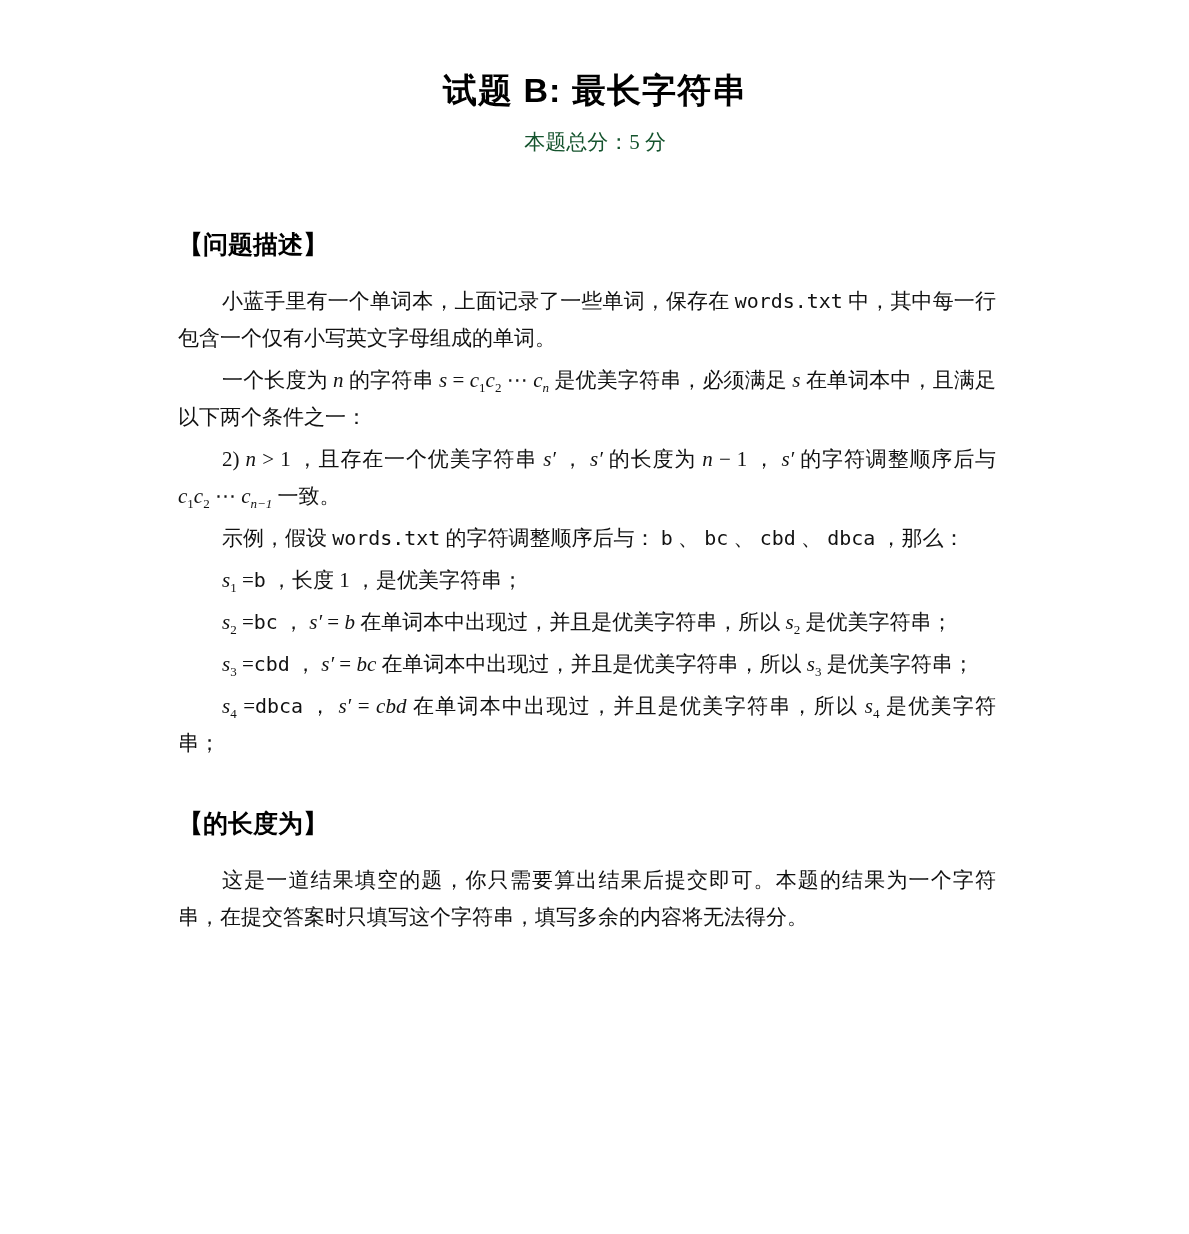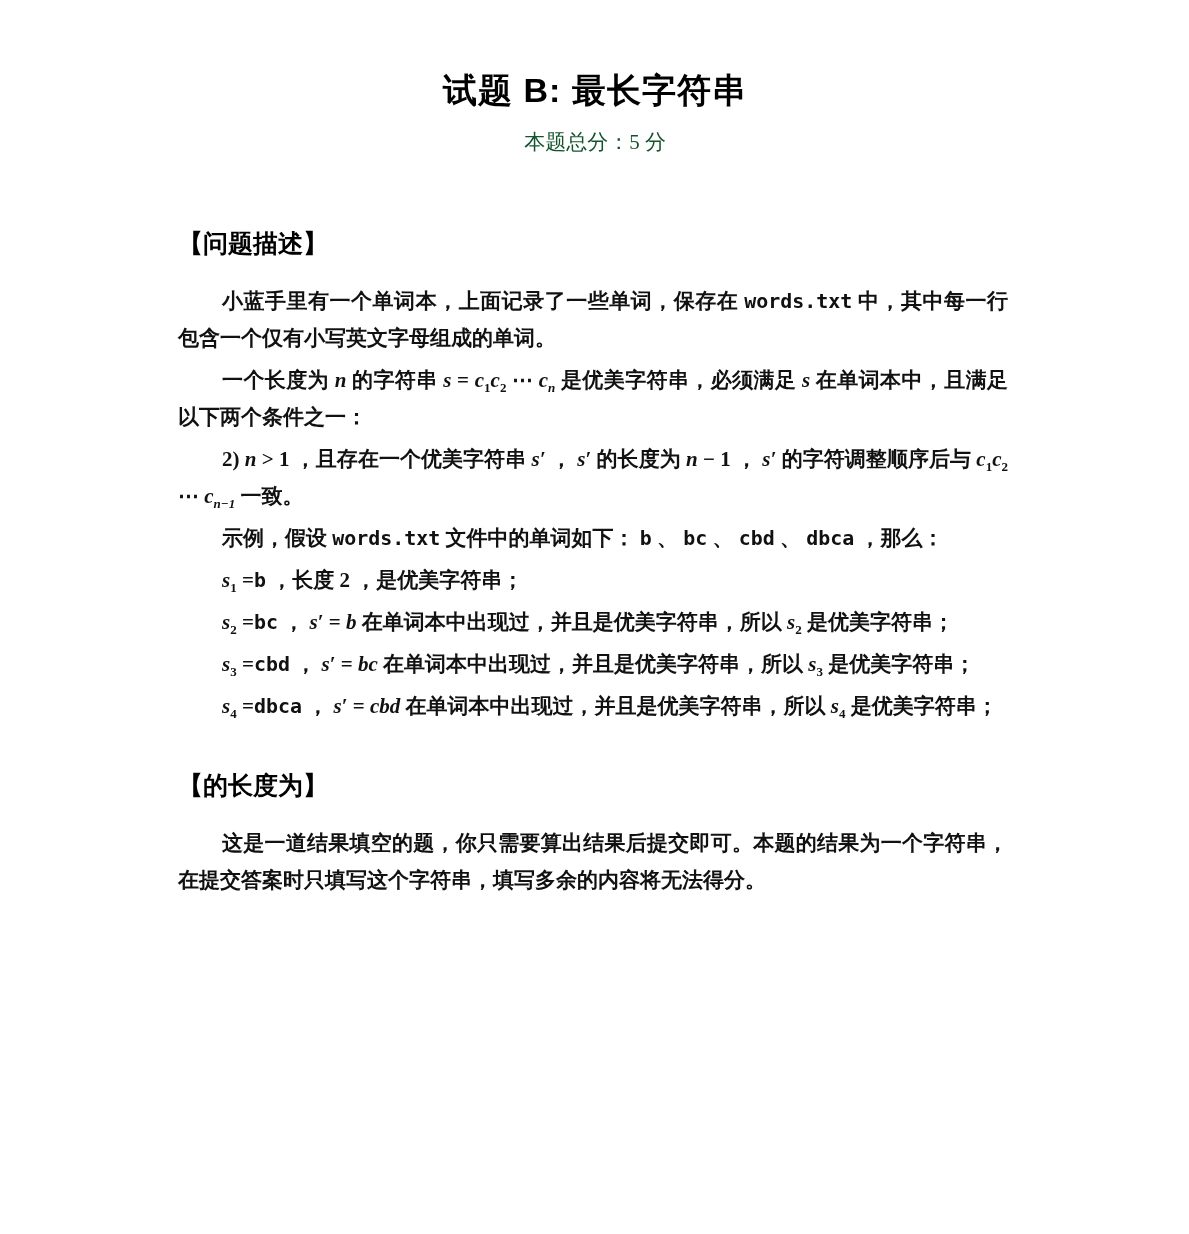--- a/index.html
+++ b/index.html
@@ -30,37 +30,36 @@
   .doc-subtitle {
     margin: 18px 0 0 0;
     text-align: center;
     font-family: "Liberation Serif", "DejaVu Serif", serif;
     font-size: 21px;
     line-height: 26px;
     color: #14532d;
   }
   .section-heading {
     margin: 0;
-    font-family: Liberation Serif, serif;
+    font-family: Liberation Sans, sans-serif;
     font-weight: 700;
     font-size: 25px;
     line-height: 30px;
     color: #000000;
   }
   .section-problem { margin-top: 74px; }
   .section-answer  { margin-top: 46px; }
   .section-body { margin-top: 24px; }
   .para {
-    margin: 0 4px 5px 0;
+    margin: 0 16px 5px 0;
     text-indent: 44px;
     text-align: justify;
     font-size: 21px;
     line-height: 37px;
     color: #111111;
-    font-weight: bold;
   }
   .run-cn {
     font-family: "Liberation Serif", "DejaVu Serif", serif;
   }
   .run-code {
     font-family: "DejaVu Sans Mono", "Liberation Mono", monospace;
     font-size: 0.95em;
   }
   .run-m {
     font-family: "Liberation Serif", "DejaVu Serif", serif;
@@ -80,22 +79,22 @@
   <h1 class="doc-title">试题 B: 最长字符串</h1>
 
   <div class="doc-subtitle">本题总分：5 分</div>
 
   <section class="section-problem">
     <h2 class="section-heading">【问题描述】</h2>
     <div class="section-body">
         <p class="para"><span class="run-cn">小蓝手里有一个单词本，上面记录了一些单词，保存在 </span><span class="run-code">words.txt</span><span class="run-cn"> 中，其中每一行包含一个仅有小写英文字母组成的单词。</span></p>
         <p class="para"><span class="run-cn">一个长度为 </span><span class="run-m">n</span><span class="run-cn"> 的字符串 </span><span class="run-m">s</span><span class="run-cn"> = </span><span class="run-m">c</span><sub class="run-subscript">1</sub><span class="run-m">c</span><sub class="run-subscript">2</sub><span class="run-cn"> ⋯ </span><span class="run-m">c</span><sub class="run-subscript" style="font-style: italic;">n</sub><span class="run-cn"> 是优美字符串，必须满足 </span><span class="run-m">s</span><span class="run-cn"> 在单词本中，且满足以下两个条件之一：</span></p>
         <p class="para"><span class="run-cn">2) </span><span class="run-m">n</span><span class="run-cn"> &gt; 1 ，且存在一个优美字符串 </span><span class="run-m">s′</span><span class="run-cn"> ， </span><span class="run-m">s′</span><span class="run-cn"> 的长度为 </span><span class="run-m">n</span><span class="run-cn"> − 1 ， </span><span class="run-m">s′</span><span class="run-cn"> 的字符调整顺序后与 </span><span class="run-m">c</span><sub class="run-subscript">1</sub><span class="run-m">c</span><sub class="run-subscript">2</sub><span class="run-cn"> ⋯ </span><span class="run-m">c</span><sub class="run-subscript" style="font-style: italic;">n−1</sub><span class="run-cn"> 一致。</span></p>
-        <p class="para"><span class="run-cn">示例，假设 </span><span class="run-code">words.txt</span><span class="run-cn"> 文件中的单词如下： </span><span class="run-code">b</span><span class="run-cn"> 、 </span><span class="run-code">bc</span><span class="run-cn"> 、 </span><span class="run-code">cbd</span><span class="run-cn"> 、 </span><span class="run-code">dbca</span><span class="run-cn"> ，那么：</span></p>
-        <p class="para"><span class="run-m">s</span><sub class="run-subscript">1</sub><span class="run-cn"> =</span><span class="run-code">b</span><span class="run-cn"> ，长度 2 ，是优美字符串；</span></p>
+        <p class="para"><span class="run-cn">示例，假设 </span><span class="run-code">words.txt</span><span class="run-cn"> 的字符调整顺序后与： </span><span class="run-code">b</span><span class="run-cn"> 、 </span><span class="run-code">bc</span><span class="run-cn"> 、 </span><span class="run-code">cbd</span><span class="run-cn"> 、 </span><span class="run-code">dbca</span><span class="run-cn"> ，那么：</span></p>
+        <p class="para"><span class="run-m">s</span><sub class="run-subscript">1</sub><span class="run-cn"> =</span><span class="run-code">b</span><span class="run-cn"> ，长度 1 ，是优美字符串；</span></p>
         <p class="para"><span class="run-m">s</span><sub class="run-subscript">2</sub><span class="run-cn"> =</span><span class="run-code">bc</span><span class="run-cn"> ， </span><span class="run-m">s′</span><span class="run-cn"> = </span><span class="run-m">b</span><span class="run-cn"> 在单词本中出现过，并且是优美字符串，所以 </span><span class="run-m">s</span><sub class="run-subscript">2</sub><span class="run-cn"> 是优美字符串；</span></p>
         <p class="para"><span class="run-m">s</span><sub class="run-subscript">3</sub><span class="run-cn"> =</span><span class="run-code">cbd</span><span class="run-cn"> ， </span><span class="run-m">s′</span><span class="run-cn"> = </span><span class="run-m">bc</span><span class="run-cn"> 在单词本中出现过，并且是优美字符串，所以 </span><span class="run-m">s</span><sub class="run-subscript">3</sub><span class="run-cn"> 是优美字符串；</span></p>
         <p class="para"><span class="run-m">s</span><sub class="run-subscript">4</sub><span class="run-cn"> =</span><span class="run-code">dbca</span><span class="run-cn"> ， </span><span class="run-m">s′</span><span class="run-cn"> = </span><span class="run-m">cbd</span><span class="run-cn"> 在单词本中出现过，并且是优美字符串，所以 </span><span class="run-m">s</span><sub class="run-subscript">4</sub><span class="run-cn"> 是优美字符串；</span></p>
       </div>
   </section>
 
   <section class="section-answer">
     <h2 class="section-heading">【的长度为】</h2>
     <div class="section-body">
         <p class="para"><span class="run-cn">这是一道结果填空的题，你只需要算出结果后提交即可。本题的结果为一个字符串，在提交答案时只填写这个字符串，填写多余的内容将无法得分。</span></p>

